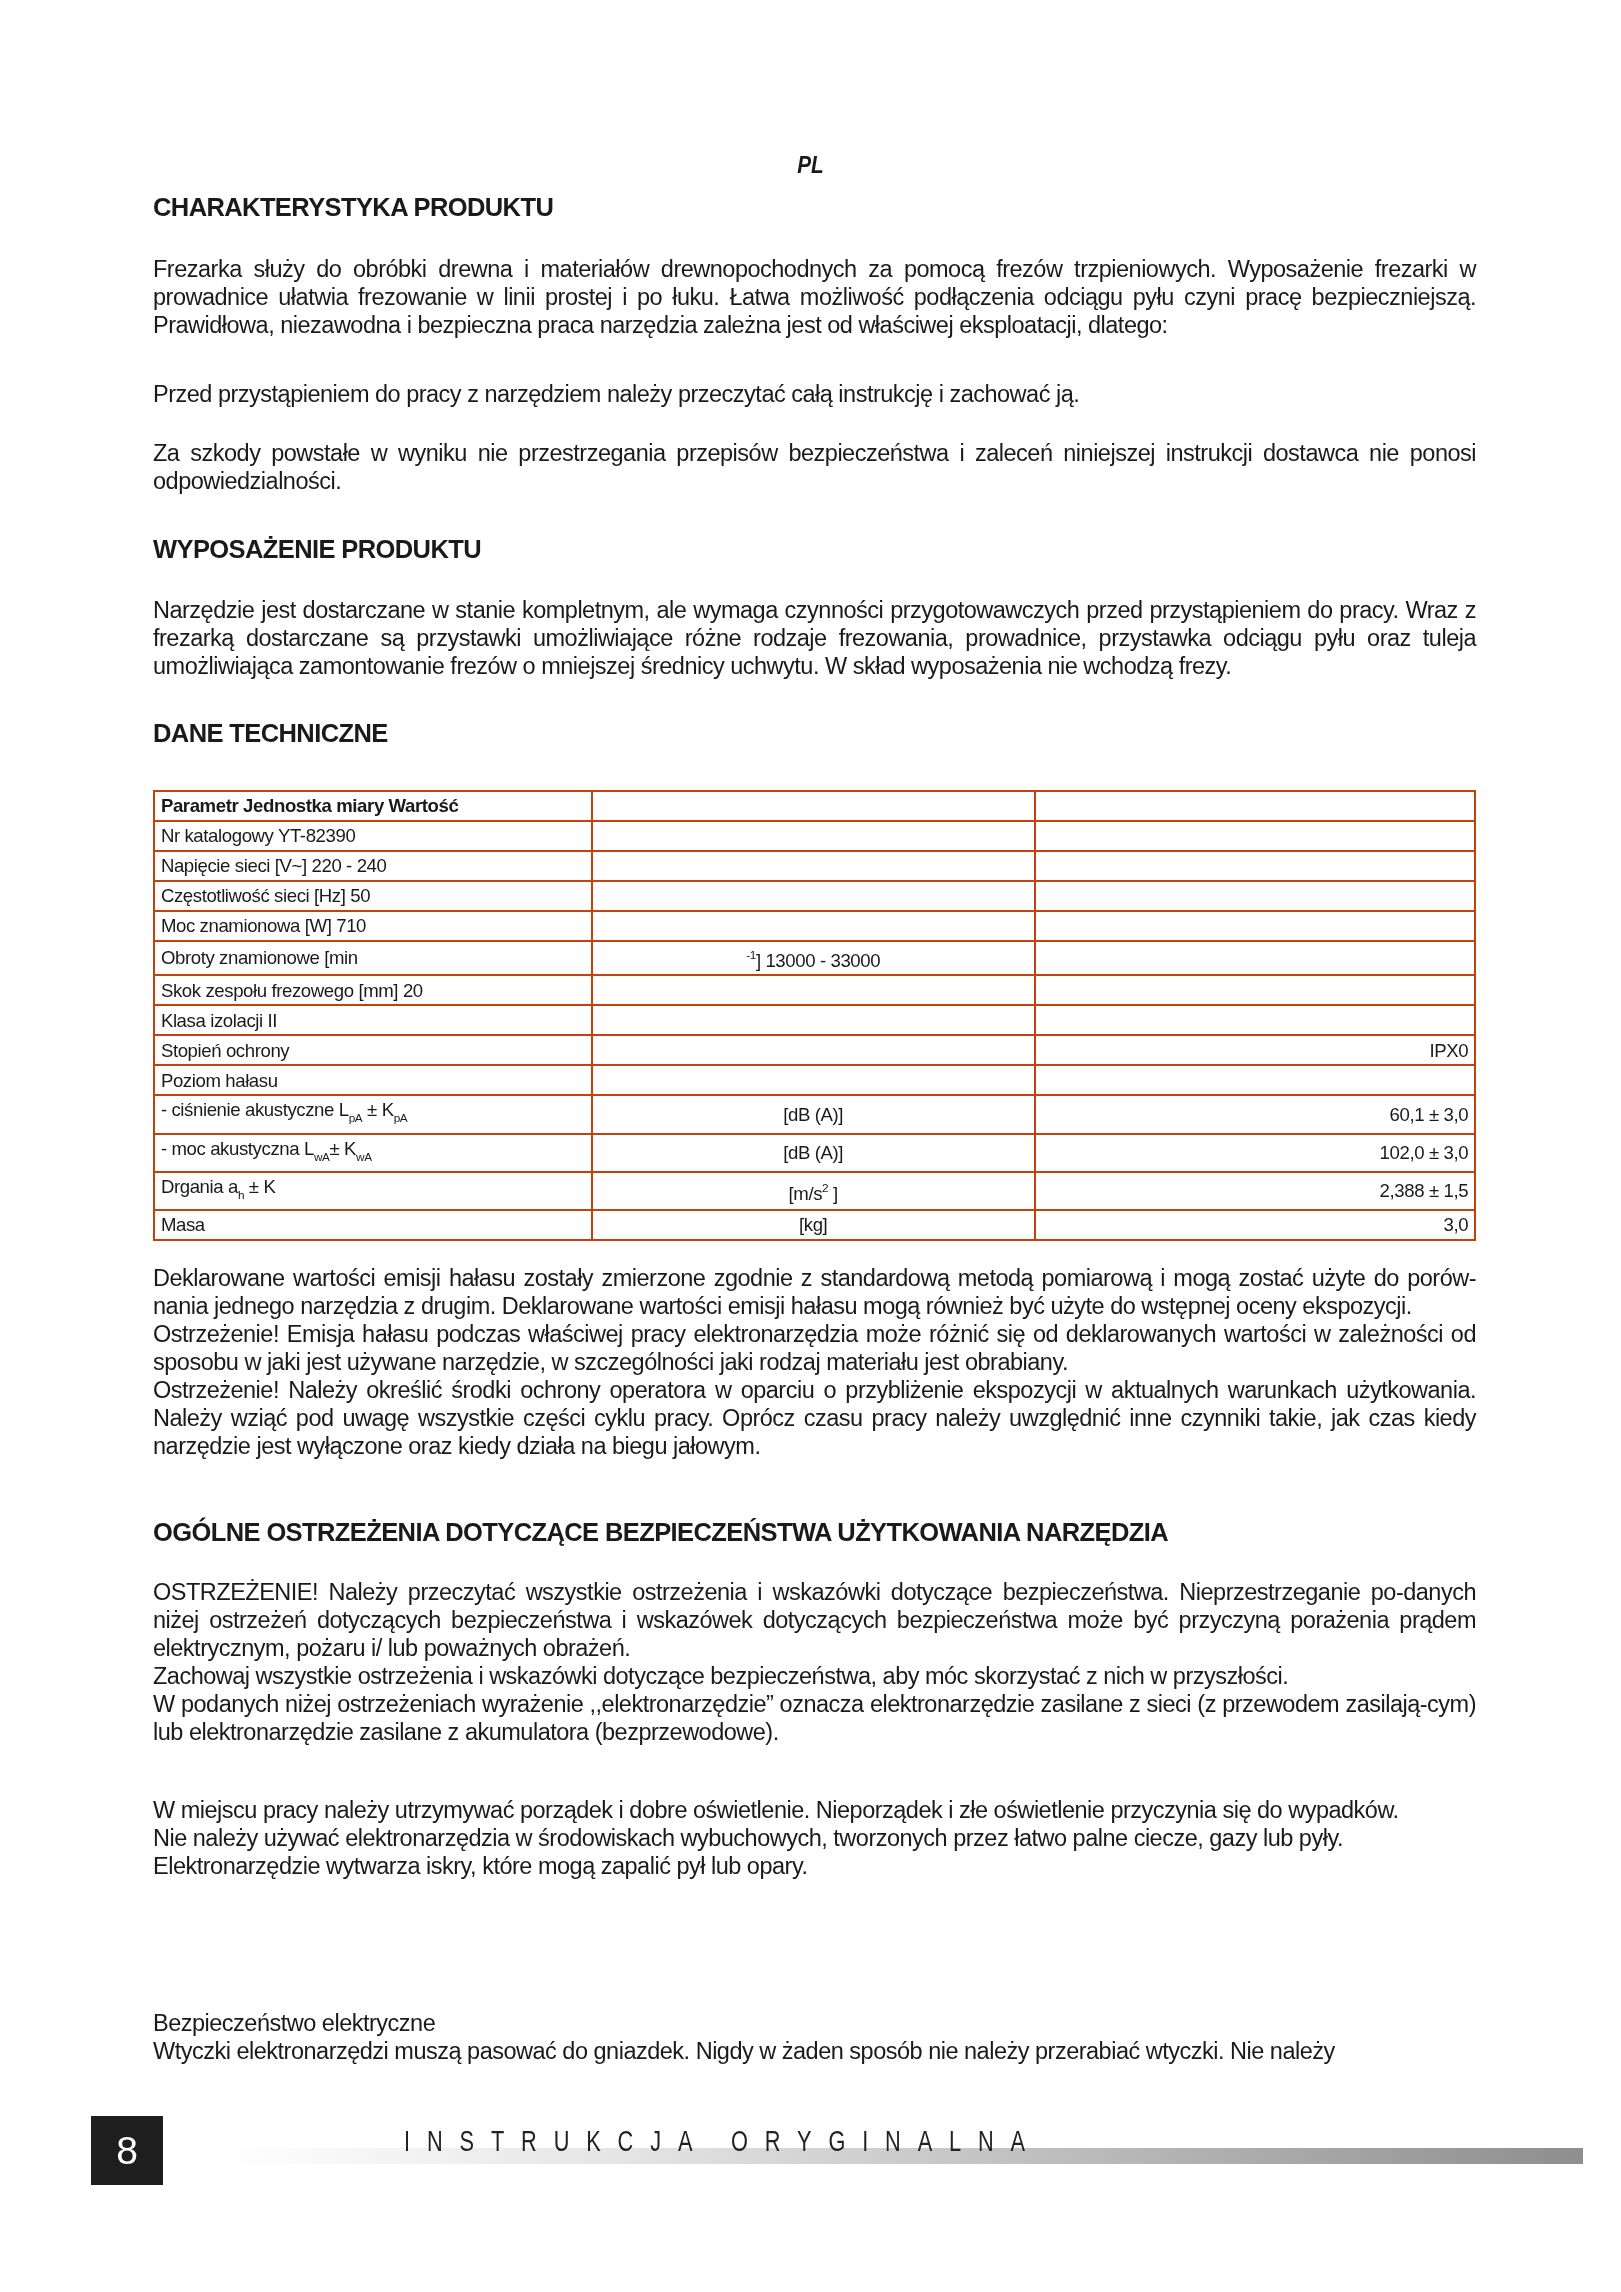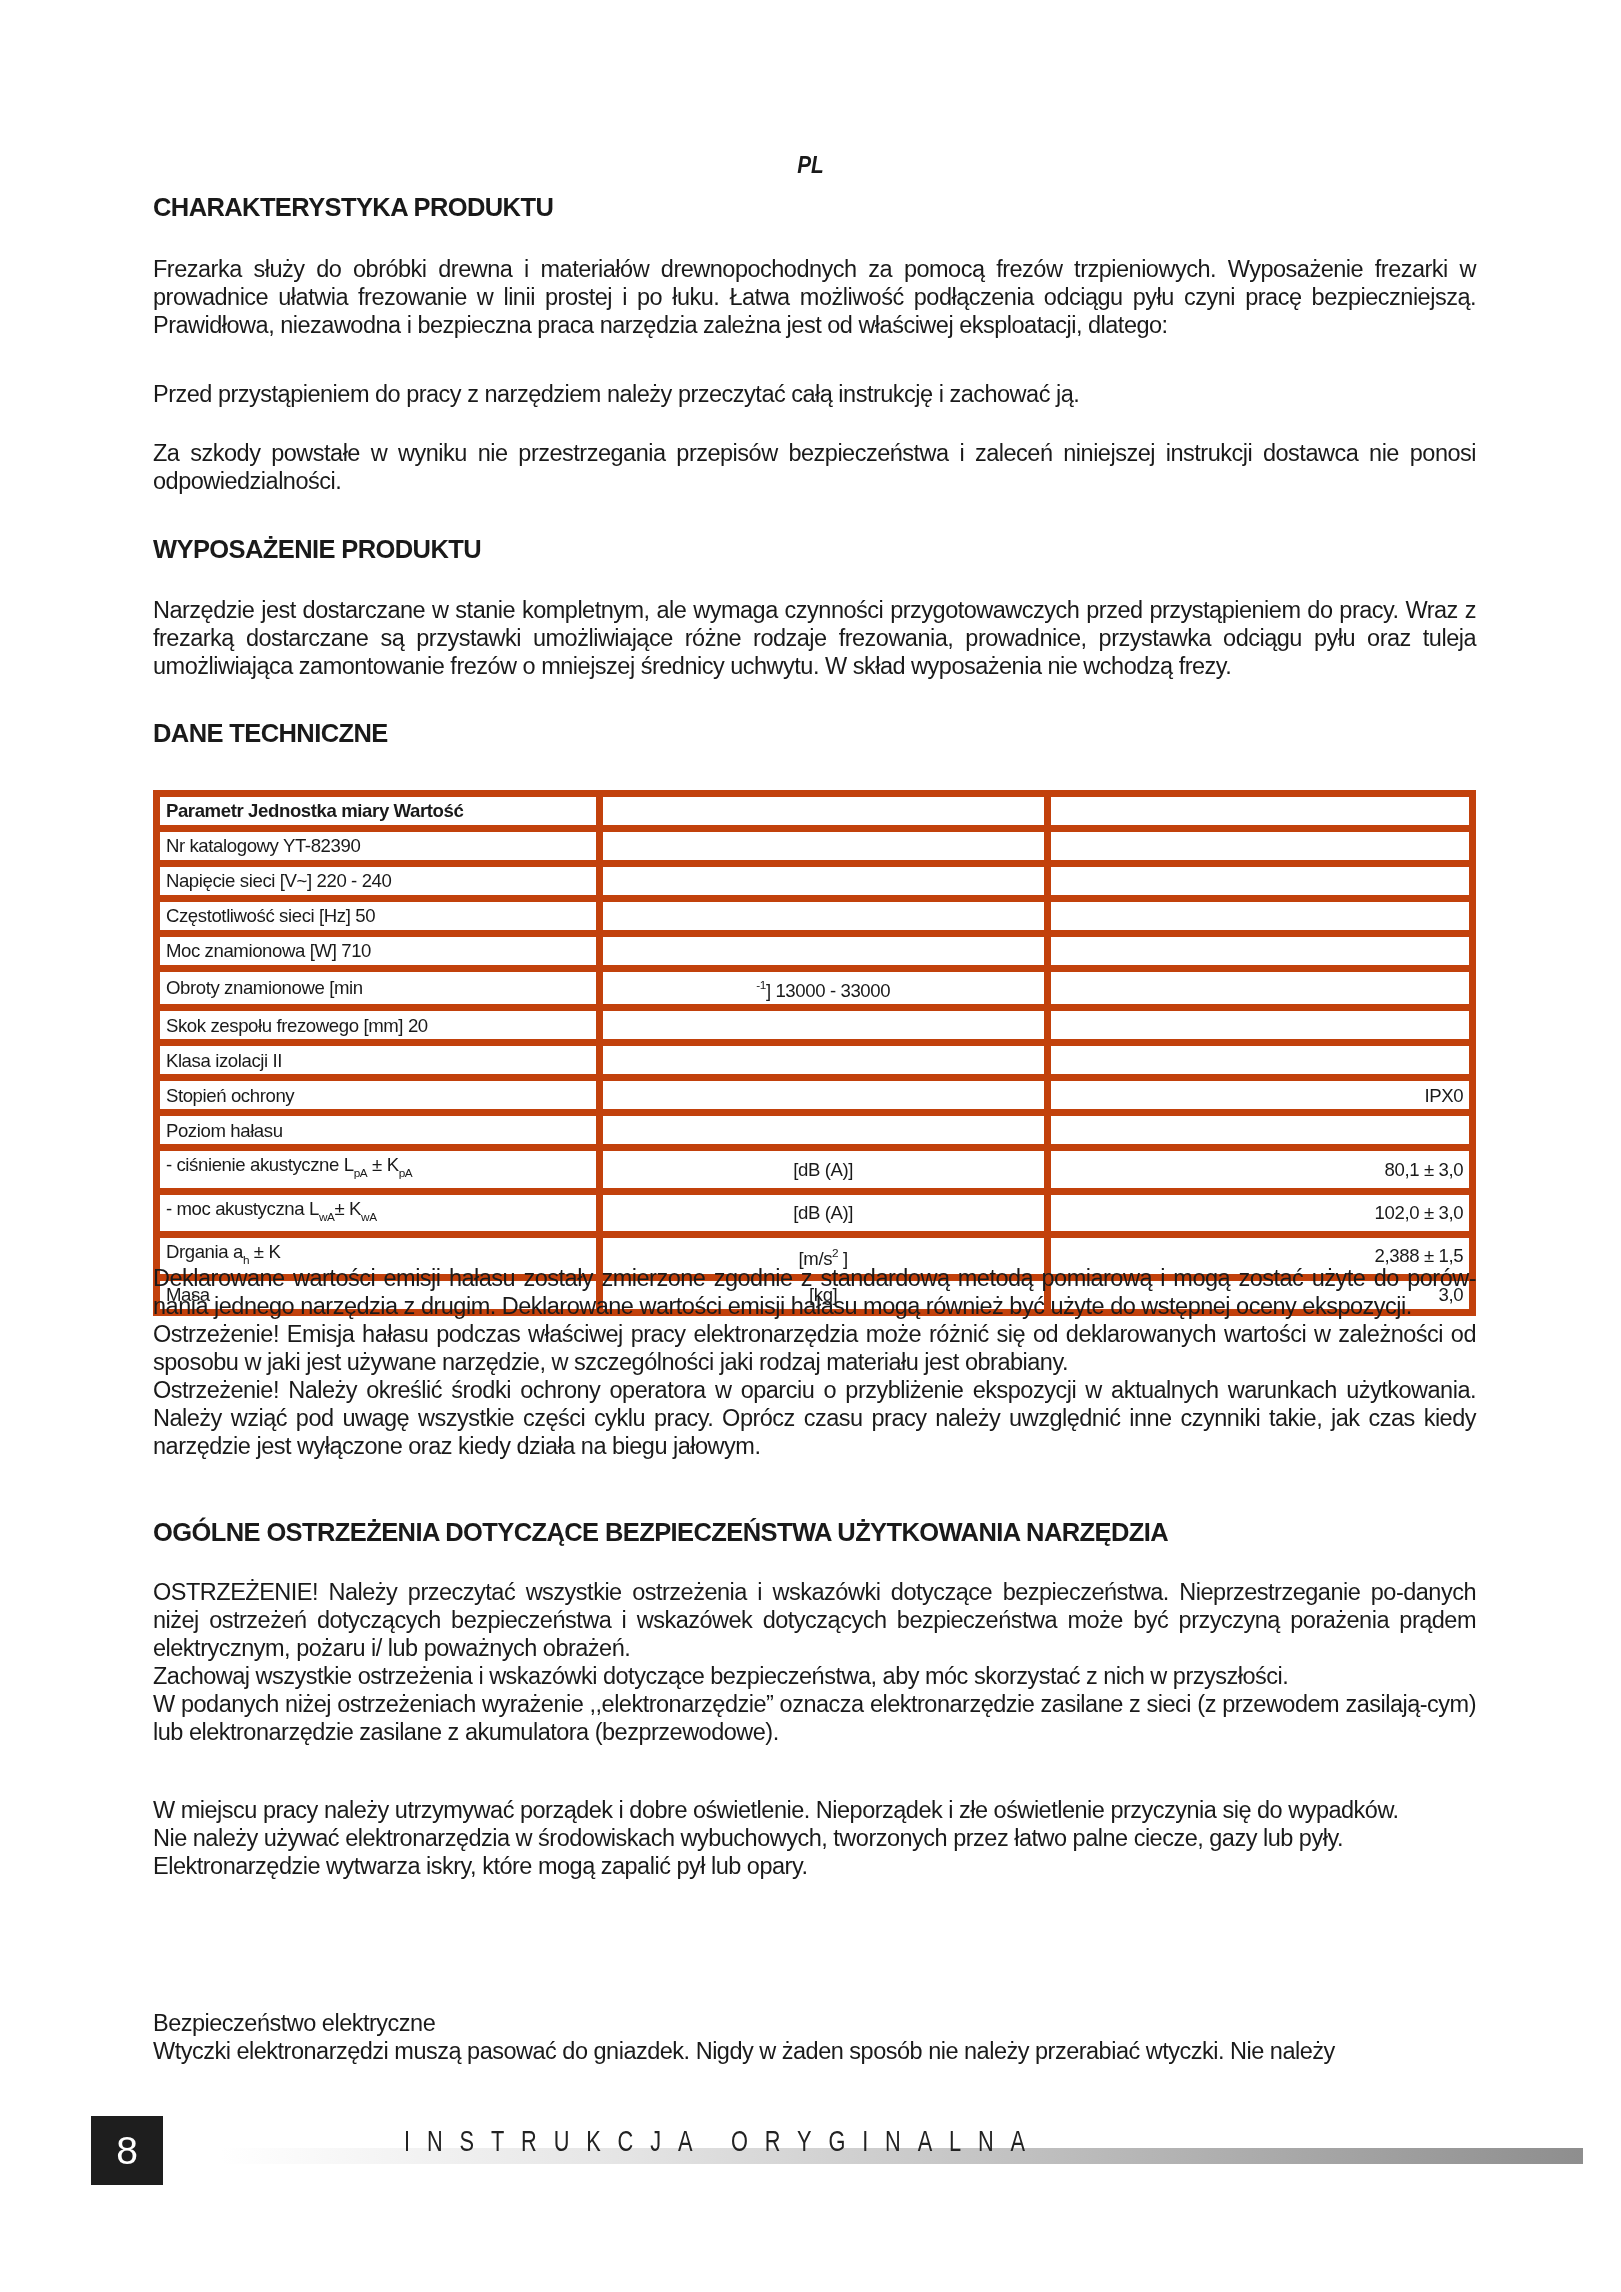--- a/index.html
+++ b/index.html
@@ -20,21 +20,21 @@
     margin: 0; font-size: 23.5px; line-height: 28px; letter-spacing: -0.5px;
     text-align: justify; text-align-last: left;
   }
   .b { font-weight: normal; }
   .sec { position: absolute; left: 153px; width: 1323px; }
   table.tech {
     position: absolute; left: 153px; top: 790px; width: 1323px;
     border-collapse: collapse; font-size: 18.6px; letter-spacing: -0.4px;
   }
   table.tech td {
-    border: 7px solid #c2410c; height: 28px; padding: 0 5.9px; line-height: 27.4px; margin-left: 24px;
+    border: 2px solid #c2410c; height: 28px; padding: 0 5.9px; line-height: 27.4px; margin-left: 24px;
   }
   table.tech td.c1 { width: 424px; }
   table.tech td.c2 { width: 429px; text-align: center; }
   table.tech td.c3 { text-align: right; }
   table.tech tr.hdr td.c1 { font-weight: bold; }
   .footer-num {
     position: absolute; left: 91px; top: 2116px; width: 72px; height: 69px;
     background: #1e1e1e; color: #fff; font-size: 39px; text-align: center;
     line-height: 69px; font-family: "Liberation Sans", sans-serif;
   }
@@ -126,21 +126,21 @@
     <td class="c3">IPX0</td>
   </tr>
   <tr>
     <td class="c1">Poziom hałasu</td>
     <td class="c2"></td>
     <td class="c3"></td>
   </tr>
   <tr>
     <td class="c1"><span>- ciśnienie akustyczne L</span><span class="sub">pA</span><span> ± K</span><span class="sub">pA</span></td>
     <td class="c2">[dB (A)]</td>
-    <td class="c3">80,1 ± 3,0</td>
+    <td class="c3">60,1 ± 3,0</td>
   </tr>
   <tr>
     <td class="c1"><span>- moc akustyczna L</span><span class="sub">wA</span><span>± K</span><span class="sub">wA</span></td>
     <td class="c2">[dB (A)]</td>
     <td class="c3">102,0 ± 3,0</td>
   </tr>
   <tr>
     <td class="c1"><span>Drgania a</span><span class="sub">h</span><span> ± K</span></td>
     <td class="c2"><span>[m/s</span><span class="sup">2</span><span> ]</span></td>
     <td class="c3">2,388 ± 1,5</td>

